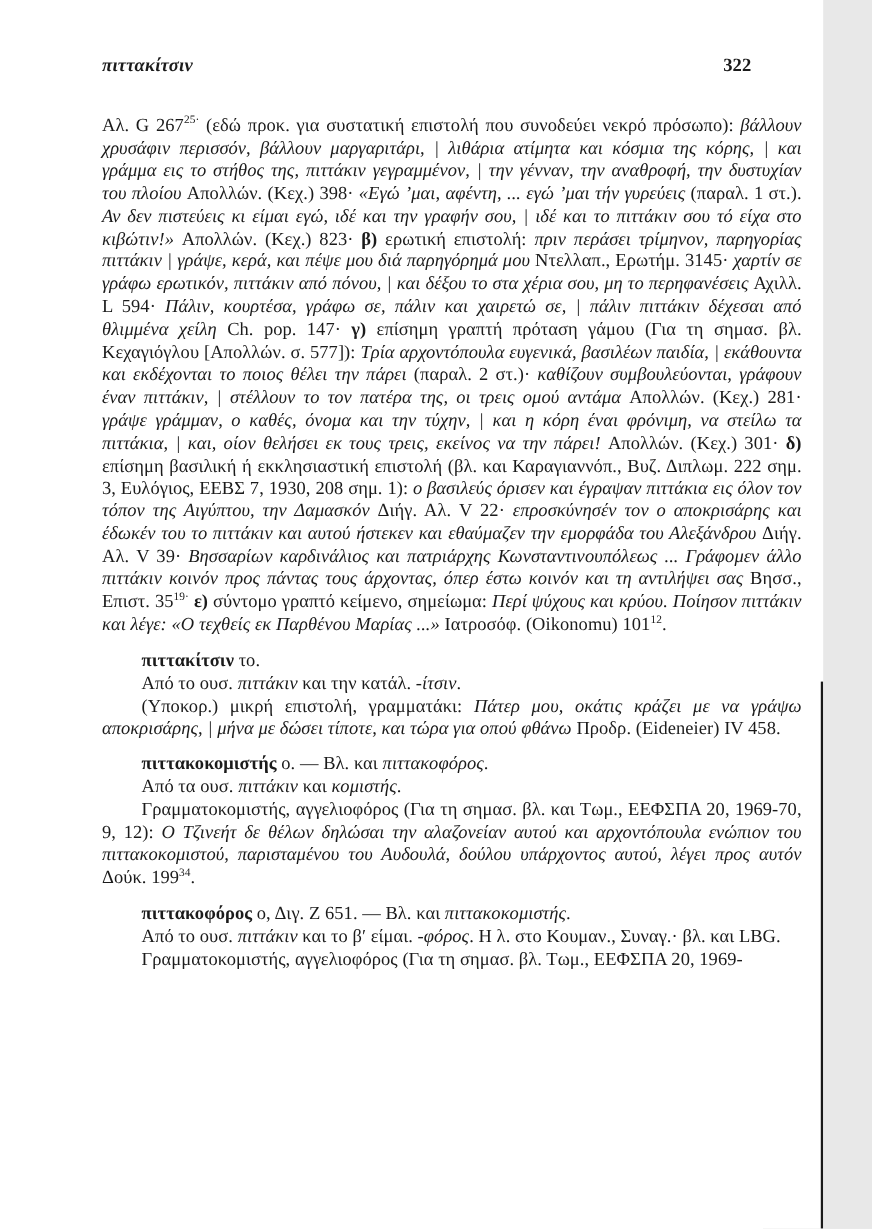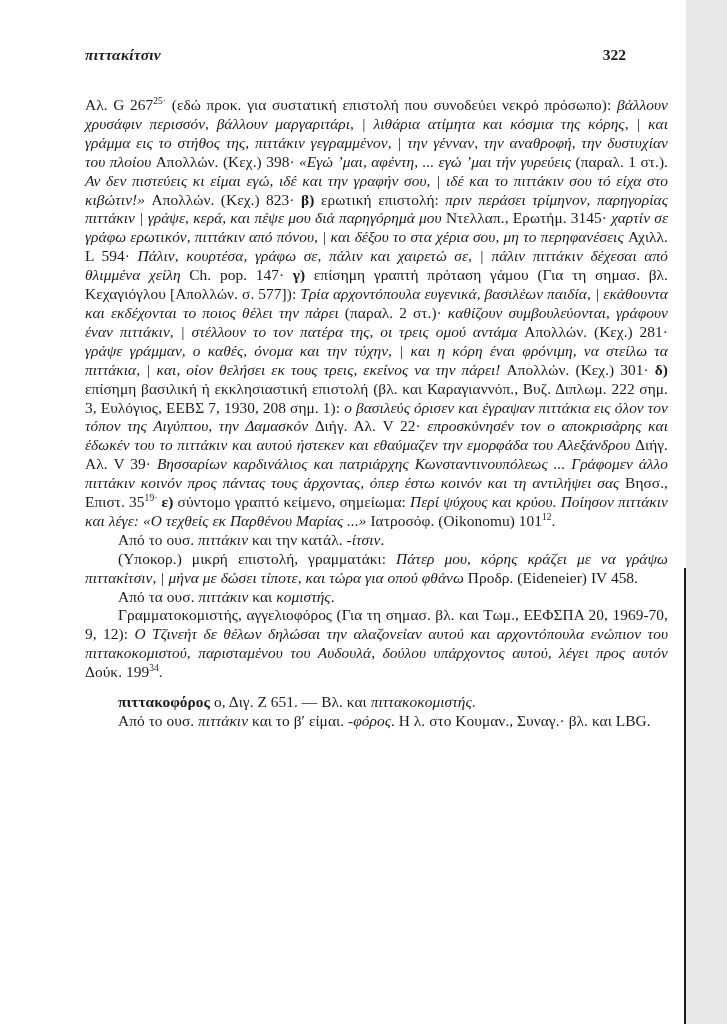--- a/index.html
+++ b/index.html
@@ -65,23 +65,26 @@
 
 <div class="page">
 
   <div class="running-header">
     <span class="hw">πιττακίτσιν</span>
     <span class="pagenum">322</span>
   </div>
 
   <div class="content">
       <p class=""><span>Αλ. G 267</span><sup>25·</sup><span> (εδώ προκ. για συστατική επιστολή που συνοδεύει νεκρό πρόσωπο): </span><span class="it">βάλλουν χρυσάφιν περισσόν, βάλλουν μαργαριτάρι, | λιθάρια ατίμητα και κόσμια της κόρης, | και γράμμα εις το στήθος της, πιττάκιν γεγραμμένον, | την γένναν, την αναθροφή, την δυστυχίαν του πλοίου </span><span>Απολλών. (Κεχ.) 398· </span><span class="it">«Εγώ ’μαι, αφέντη, ... εγώ ’μαι τήν γυρεύεις </span><span>(παραλ. 1 στ.). </span><span class="it">Αν δεν πιστεύεις κι είμαι εγώ, ιδέ και την γραφήν σου, | ιδέ και το πιττάκιν σου τό είχα στο κιβώτιν!» </span><span>Απολλών. (Κεχ.) 823· </span><span class="bd">β)</span><span> ερωτική επιστολή: </span><span class="it">πριν περάσει τρίμηνον, παρηγορίας πιττάκιν | γράψε, κερά, και πέψε μου διά παρηγόρημά μου </span><span>Ντελλαπ., Ερωτήμ. 3145· </span><span class="it">χαρτίν σε γράφω ερωτικόν, πιττάκιν από πόνου, | και δέξου το στα χέρια σου, μη το περηφανέσεις </span><span>Αχιλλ. L 594· </span><span class="it">Πάλιν, κουρτέσα, γράφω σε, πάλιν και χαιρετώ σε, | πάλιν πιττάκιν δέχεσαι από θλιμμένα χείλη </span><span>Ch. pop. 147· </span><span class="bd">γ)</span><span> επίσημη γραπτή πρόταση γάμου (Για τη σημασ. βλ. Κεχαγιόγλου [Απολλών. σ. 577]): </span><span class="it">Τρία αρχοντόπουλα ευγενικά, βασιλέων παιδία, | εκάθουντα και εκδέχονται το ποιος θέλει την πάρει </span><span>(παραλ. 2 στ.)· </span><span class="it">καθίζουν συμβουλεύονται, γράφουν έναν πιττάκιν, | στέλλουν το τον πατέρα της, οι τρεις ομού αντάμα </span><span>Απολλών. (Κεχ.) 281· </span><span class="it">γράψε γράμμαν, ο καθές, όνομα και την τύχην, | και η κόρη έναι φρόνιμη, να στείλω τα πιττάκια, | και, οίον θελήσει εκ τους τρεις, εκείνος να την πάρει! </span><span>Απολλών. (Κεχ.) 301· </span><span class="bd">δ)</span><span> επίσημη βασιλική ή εκκλησιαστική επιστολή (βλ. και Καραγιαννόπ., Βυζ. Διπλωμ. 222 σημ. 3, Ευλόγιος, ΕΕΒΣ 7, 1930, 208 σημ. 1): </span><span class="it">ο βασιλεύς όρισεν και έγραψαν πιττάκια εις όλον τον τόπον της Αιγύπτου, την Δαμασκόν </span><span>Διήγ. Αλ. V 22· </span><span class="it">επροσκύνησέν τον ο αποκρισάρης και έδωκέν του το πιττάκιν και αυτού ήστεκεν και εθαύμαζεν την εμορφάδα του Αλεξάνδρου </span><span>Διήγ. Αλ. V 39· </span><span class="it">Βησσαρίων καρδινάλιος και πατριάρχης Κωνσταντινουπόλεως ... Γράφομεν άλλο πιττάκιν κοινόν προς πάντας τους άρχοντας, όπερ έστω κοινόν και τη αντιλήψει σας </span><span>Βησσ., Επιστ. 35</span><sup>19·</sup><span> </span><span class="bd">ε)</span><span> σύντομο γραπτό κείμενο, σημείωμα: </span><span class="it">Περί ψύχους και κρύου. Ποίησον πιττάκιν και λέγε: «Ο τεχθείς εκ Παρθένου Μαρίας ...» </span><span>Ιατροσόφ. (Oikonomu) 101</span><sup>12</sup><span>.</span></p>
+      <p class="indent entry"><span class="bd">πιττακίτσιν</span><span> το.</span></p>
       <p class="indent"><span>Από το ουσ. </span><span class="it">πιττάκιν</span><span> και την κατάλ. </span><span class="it">-ίτσιν</span><span>.</span></p>
-      <p class="indent"><span>(Υποκορ.) μικρή επιστολή, γραμματάκι: </span><span class="it">Πάτερ μου, κόρης κράζει με να γράψω πιττακίτσιν, | μήνα με δώσει τίποτε, και τώρα για οπού φθάνω </span><span>Προδρ. (Eideneier) IV 458.</span></p>
+      <p class="indent"><span>(Υποκορ.) μικρή επιστολή, γραμματάκι: </span><span class="it">Πάτερ μου, οκάτις κράζει με να γράψω αποκρισάρης, | μήνα με δώσει τίποτε, και τώρα για οπού φθάνω </span><span>Προδρ. (Eideneier) IV 458.</span></p>
+      <p class="indent entry"><span class="bd">πιττακοκομιστής</span><span> ο. — Βλ. και </span><span class="it">πιττακοφόρος</span><span>.</span></p>
       <p class="indent"><span>Από τα ουσ. </span><span class="it">πιττάκιν</span><span> και </span><span class="it">κομιστής</span><span>.</span></p>
       <p class="indent"><span>Γραμματοκομιστής, αγγελιοφόρος (Για τη σημασ. βλ. και Τωμ., ΕΕΦΣΠΑ 20, 1969-70, 9, 12): </span><span class="it">Ο Τζινεήτ δε θέλων δηλώσαι την αλαζονείαν αυτού και αρχοντόπουλα ενώπιον του πιττακοκομιστού, παρισταμένου του Αυδουλά, δούλου υπάρχοντος αυτού, λέγει προς αυτόν </span><span>Δούκ. 199</span><sup>34</sup><span>.</span></p>
       <p class="indent entry"><span class="bd">πιττακοφόρος</span><span> ο, Διγ. Ζ 651. — Βλ. και </span><span class="it">πιττακοκομιστής</span><span>.</span></p>
       <p class="indent"><span>Από το ουσ. </span><span class="it">πιττάκιν</span><span> και το β′ είμαι. </span><span class="it">-φόρος</span><span>. Η λ. στο Κουμαν., Συναγ.· βλ. και LBG.</span></p>
+      <p class="indent"><span>Γραμματοκομιστής, αγγελιοφόρος (Για τη σημασ. βλ. Τωμ., ΕΕΦΣΠΑ 20, 1969-</span></p>
     </div>
 
   <div class="scan-edge"></div>
 
 </div>
 
 </body></html>

